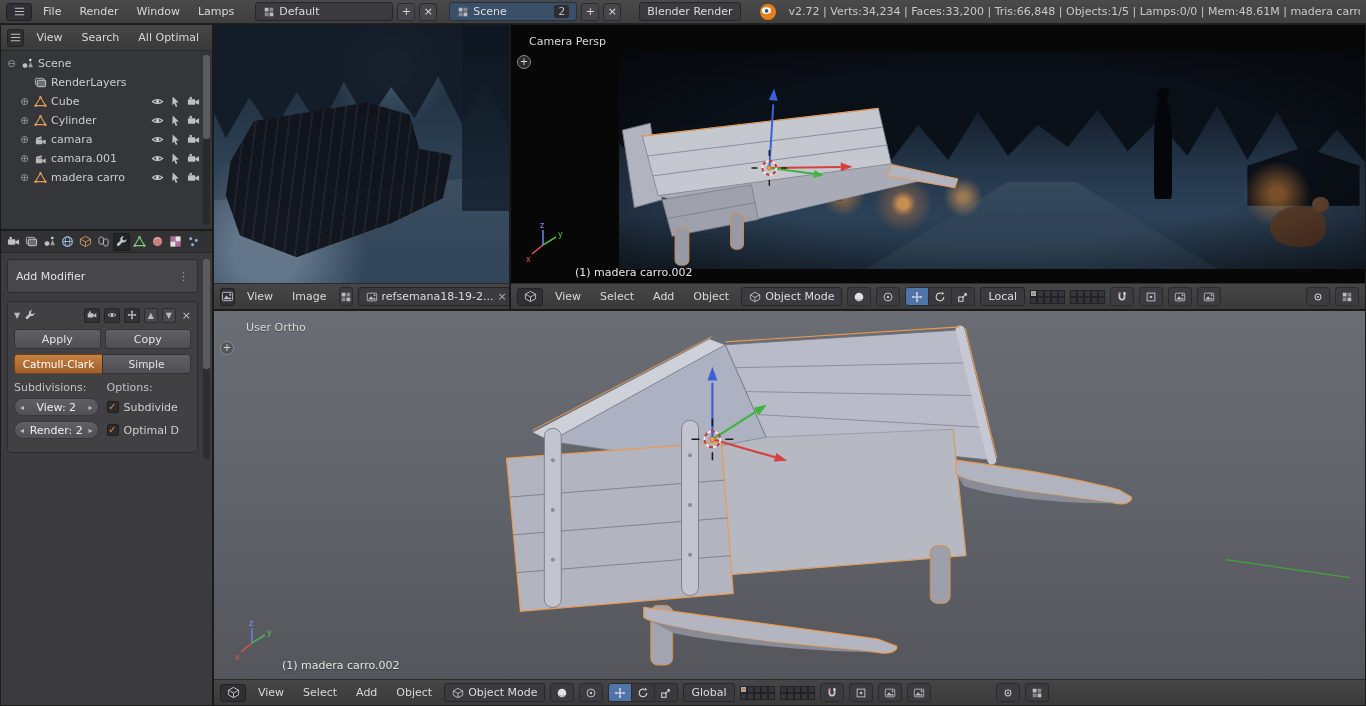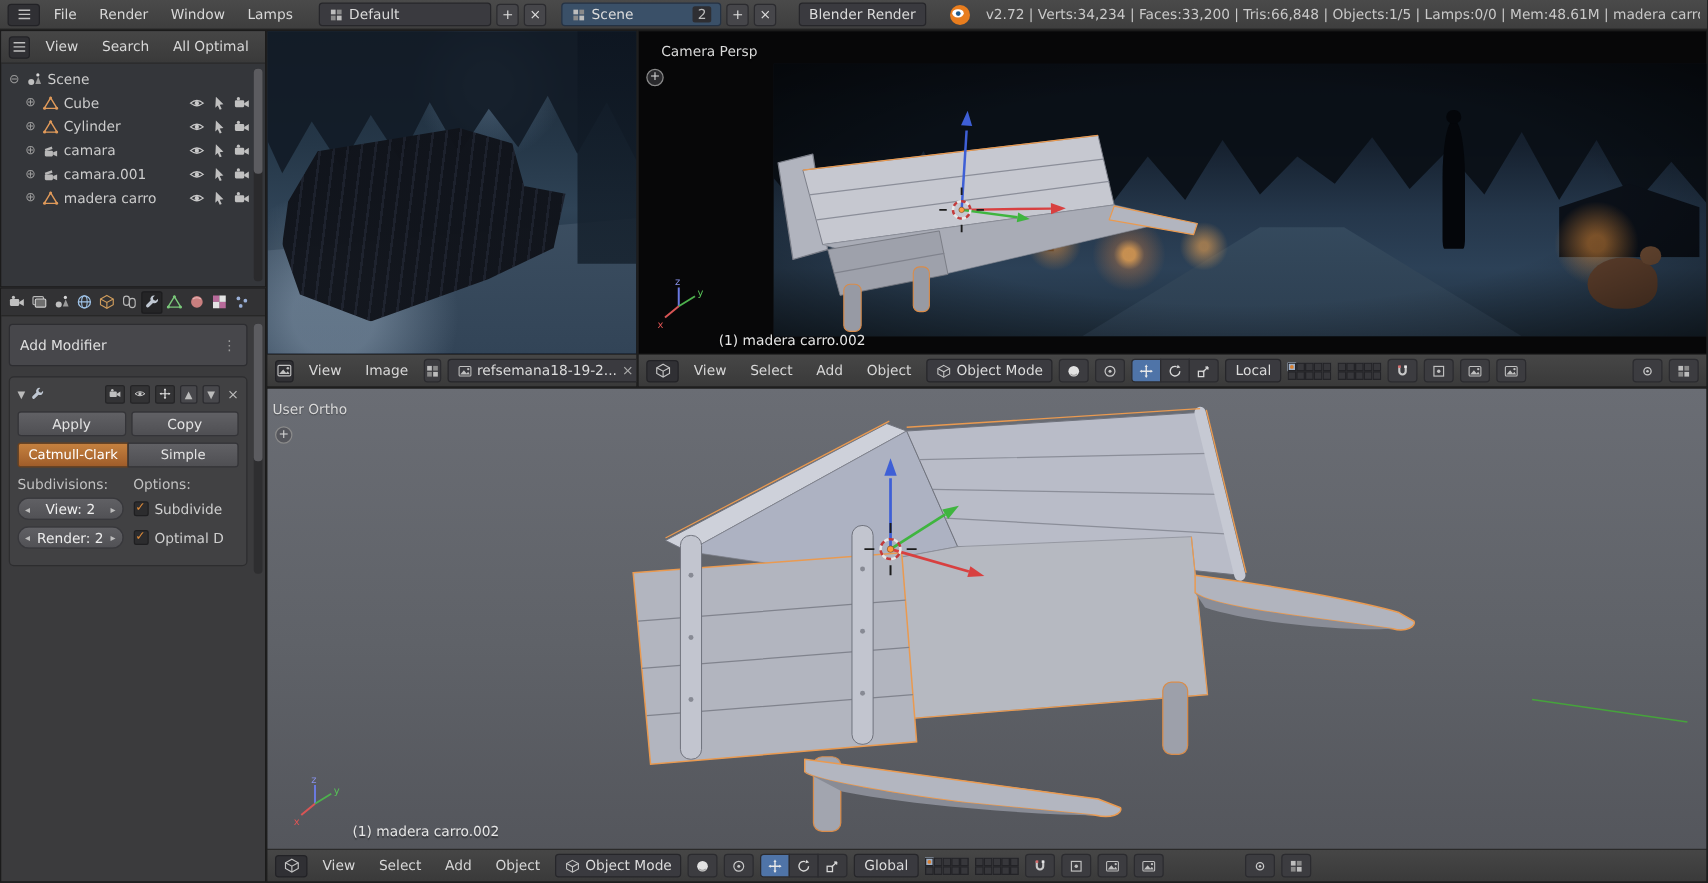--- a/index.html
+++ b/index.html
@@ -313,20 +313,27 @@
       <span class="menu">Search</span>
       <span class="menu">All Optimal</span>
     </div>
     <div class="tree">
       <div class="orow">
         <span class="twist">⊖</span>
         <svg class="i13">
             <use href="#s-scene"></use>
           </svg>
         <span>Scene</span>
+      </div>
+      <div class="orow ind1">
+        <span class="twist"></span>
+        <svg class="i13">
+            <use href="#s-rlayers"></use>
+          </svg>
+        <span>RenderLayers</span>
       </div>
       <div class="orow ind1">
         <span class="twist">⊕</span>
         <svg class="i13">
             <use href="#s-mesh"></use>
           </svg>
         <span>Cube</span>
         <span class="flex1"></span>
         <span class="ricons">
           <svg class="i13">
@@ -781,21 +788,21 @@
           <line x1="499" y1="129" x2="543" y2="101" stroke="#3fb53f" stroke-width="2.2"></line>
           <polygon points="0,-4.5 13,0 0,4.5" transform="translate(543,101) rotate(-32)" fill="#3fb53f"></polygon>
           <line x1="499" y1="129" x2="562" y2="147" stroke="#d84040" stroke-width="2.2"></line>
           <polygon points="0,-4.5 13,0 0,4.5" transform="translate(562,147) rotate(16)" fill="#d84040"></polygon>
           <circle cx="499" cy="129" r="8" fill="none" stroke="#e8e8e8" stroke-width="2" stroke-dasharray="4 4"></circle>
           <circle cx="499" cy="129" r="8" fill="none" stroke="#c43b3b" stroke-width="2" stroke-dasharray="4 4" stroke-dashoffset="4"></circle>
           <path d="M499 116 V108 M499 142 V150 M486 129 H478 M512 129 H520" stroke="#1c1c1c" stroke-width="1.6"></path>
           <circle cx="499" cy="129" r="2.6" fill="#ff9a40" stroke="#7a4a1a" stroke-width="0.5"></circle>
         </g>
       </svg>
-      <div class="vlabel" style="left:4px;top:10px">User Ortho</div>
+      <div class="vlabel" style="left:32px;top:10px">User Ortho</div>
       <div class="vinfo" style="left:68px;top:348px">(1) madera carro.002</div>
       <span class="rplus" style="left:6px;top:30px">+</span>
       <svg class="axis" style="left:20px;top:308px" viewBox="0 0 40 44">
         <line x1="18" y1="24" x2="18" y2="9" stroke="#6a79e0" stroke-width="1.6"></line>
         <line x1="18" y1="24" x2="31" y2="16" stroke="#4db04d" stroke-width="1.6"></line>
         <line x1="18" y1="24" x2="7" y2="33" stroke="#d85555" stroke-width="1.6"></line>
         <text x="15" y="7" font-size="8" fill="#8891e8">z</text>
         <text x="33" y="16" font-size="8" fill="#57c057">y</text>
         <text x="1" y="41" font-size="8" fill="#e05555">x</text>
       </svg>

